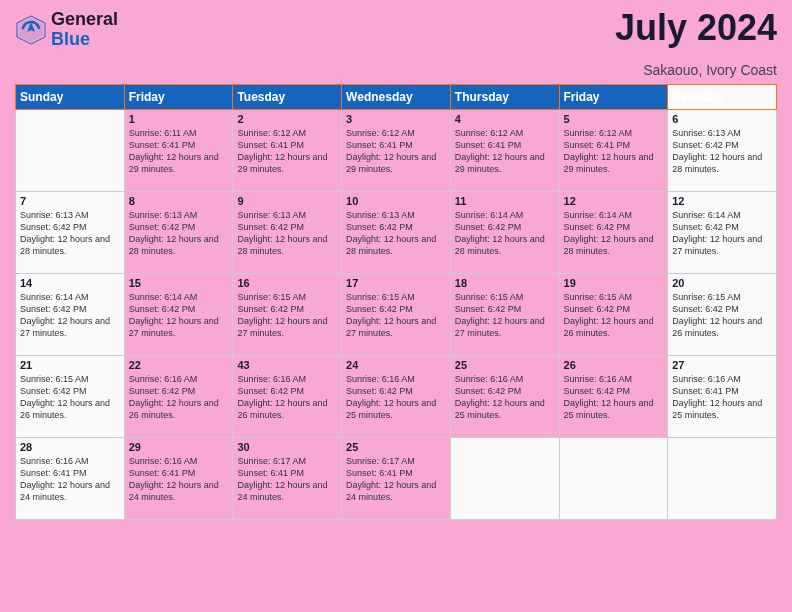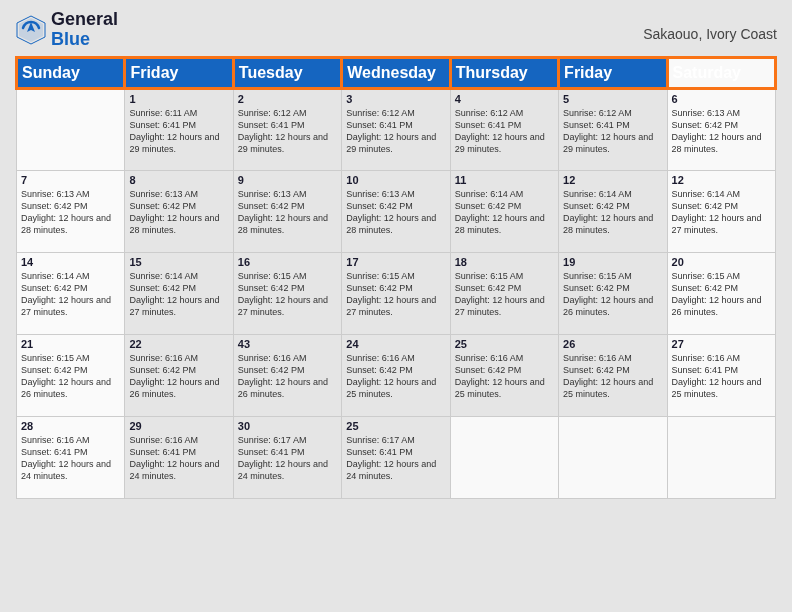--- a/index.html
+++ b/index.html
@@ -7,21 +7,21 @@
       font-family: Arial, sans-serif;
       background: #fff;
       width: 792px;
       height: 612px;
       overflow: hidden;
     }
     .page {
       width: 792px;
       min-height: 612px;
       padding: 10px 15px 10px 15px;
-      background: #e5e5e5;
+      background: #f9a8d4;
     }
     .header-row {
       display: flex;
       justify-content: space-between;
       align-items: flex-start;
       margin-bottom: 6px;
     }
     .logo {
       display: flex;
       align-items: center;
@@ -61,25 +61,25 @@
       margin-top: 16px;
     }
     table {
       width: 100%;
       border-collapse: collapse;
       table-layout: fixed;
     }
     th {
       background-color: #1565c0;
       color: #fff;
-      font-size: 16px;
+      font-size: 12px;
       font-weight: bold;
       padding: 5px 4px;
       text-align: left;
-      border: 3px solid #f97316;
+      border: 1px solid #f97316;
     }
     td {
       border: 1px solid #ccc;
       vertical-align: top;
       padding: 3px 4px;
       font-size: 9.5px;
       color: #222;
       height: 82px;
     }
     .day-num {
@@ -111,20 +111,21 @@
         <polygon points="16,2 30,9 30,23 16,30 2,23 2,9" fill="none" stroke="#1565c0" stroke-width="1"></polygon>
         <path d="M8,14 Q10,8 16,8 Q22,8 24,14" fill="none" stroke="#1565c0" stroke-width="2.5" stroke-linecap="round"></path>
         <path d="M16,8 L20,18 L16,16 L12,18 Z" fill="#1565c0"></path>
       </svg>
       <div class="logo-text">
         <span class="logo-general">General</span>
         <span class="logo-blue">Blue</span>
       </div>
     </div>
     <div class="title-block">
+      <div class="month-title">July 2024</div>
       <div class="location">Sakaouo, Ivory Coast</div>
     </div>
   </div>
 
   <table>
     <thead>
       <tr>
         <th>Sunday</th>
         <th>Friday</th>
         <th>Tuesday</th>

